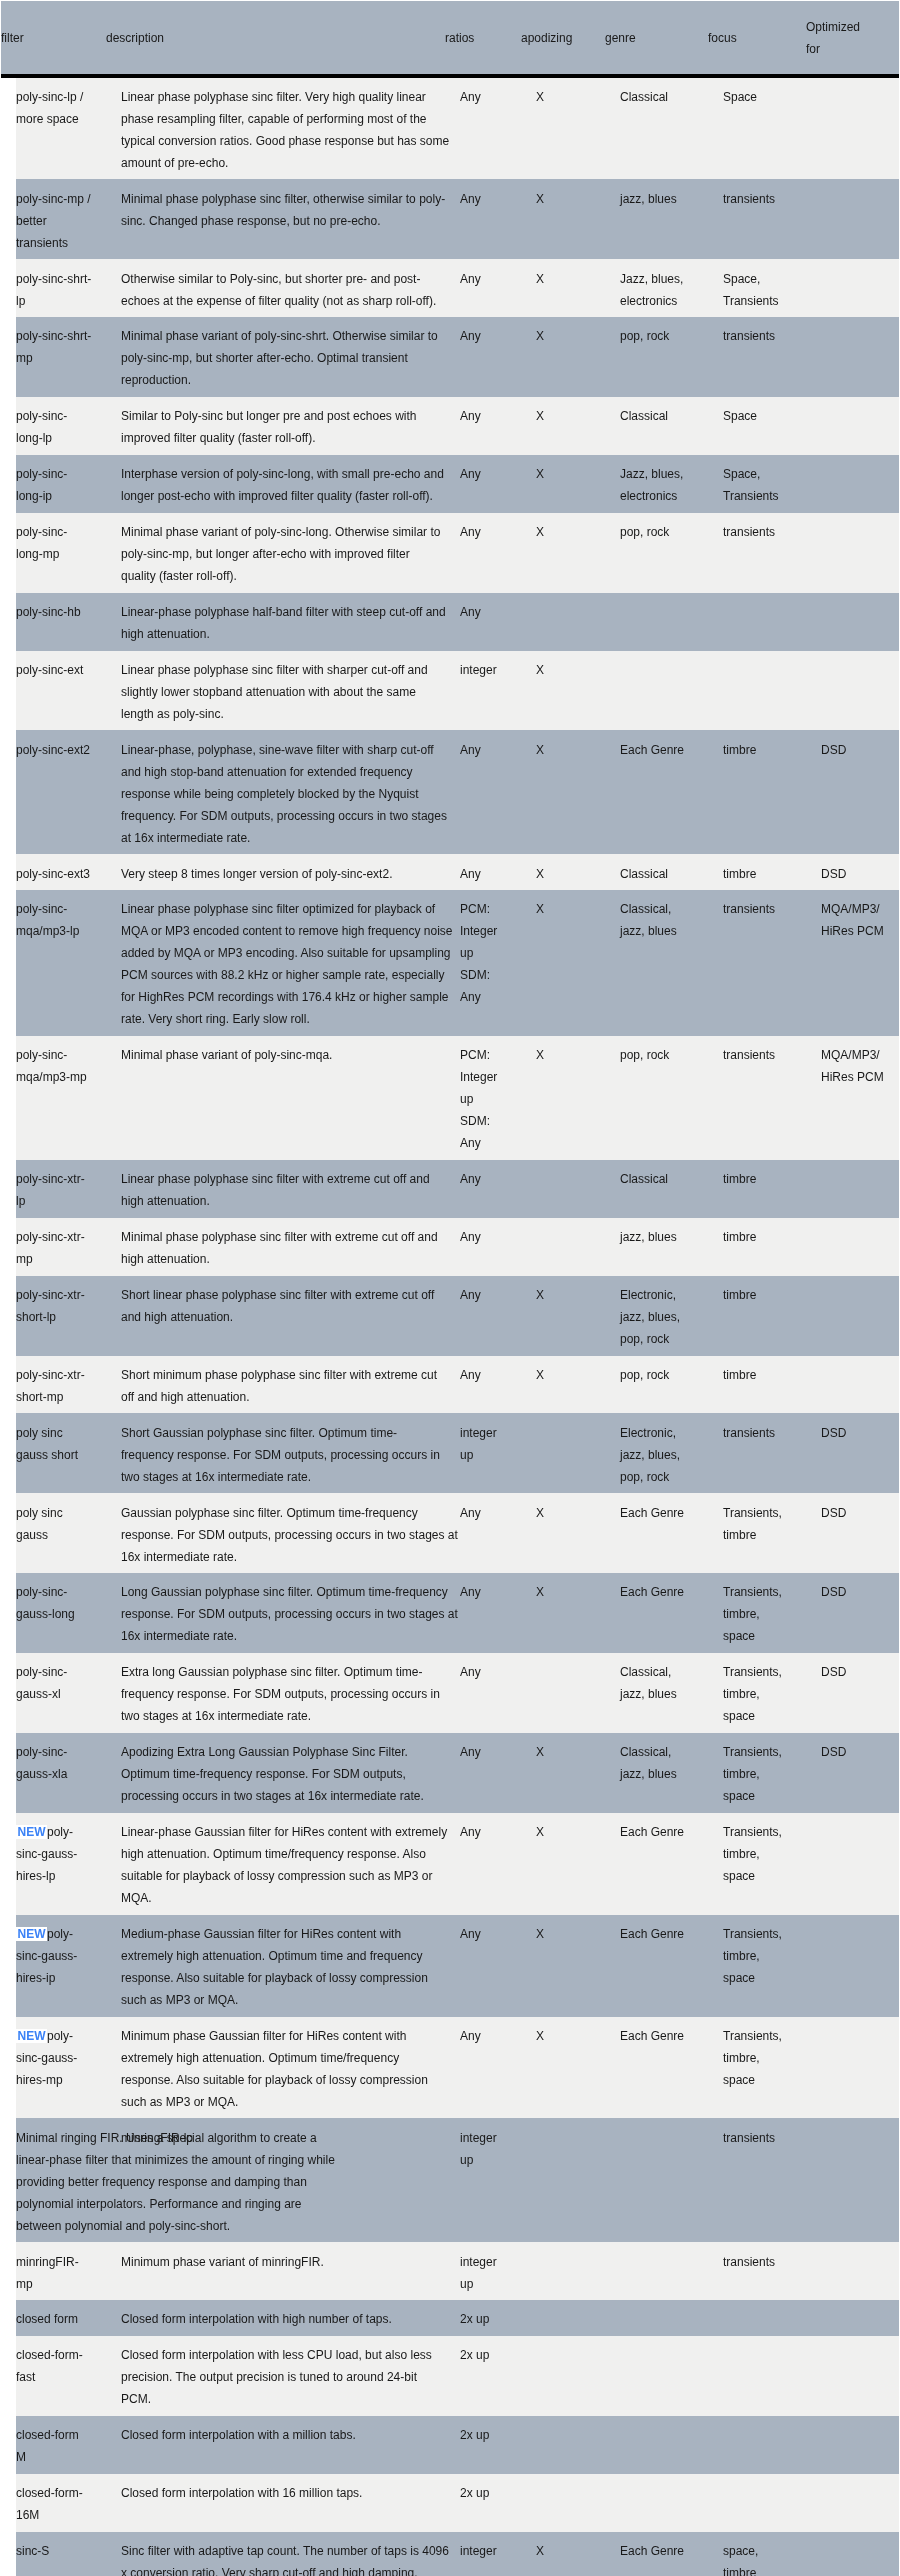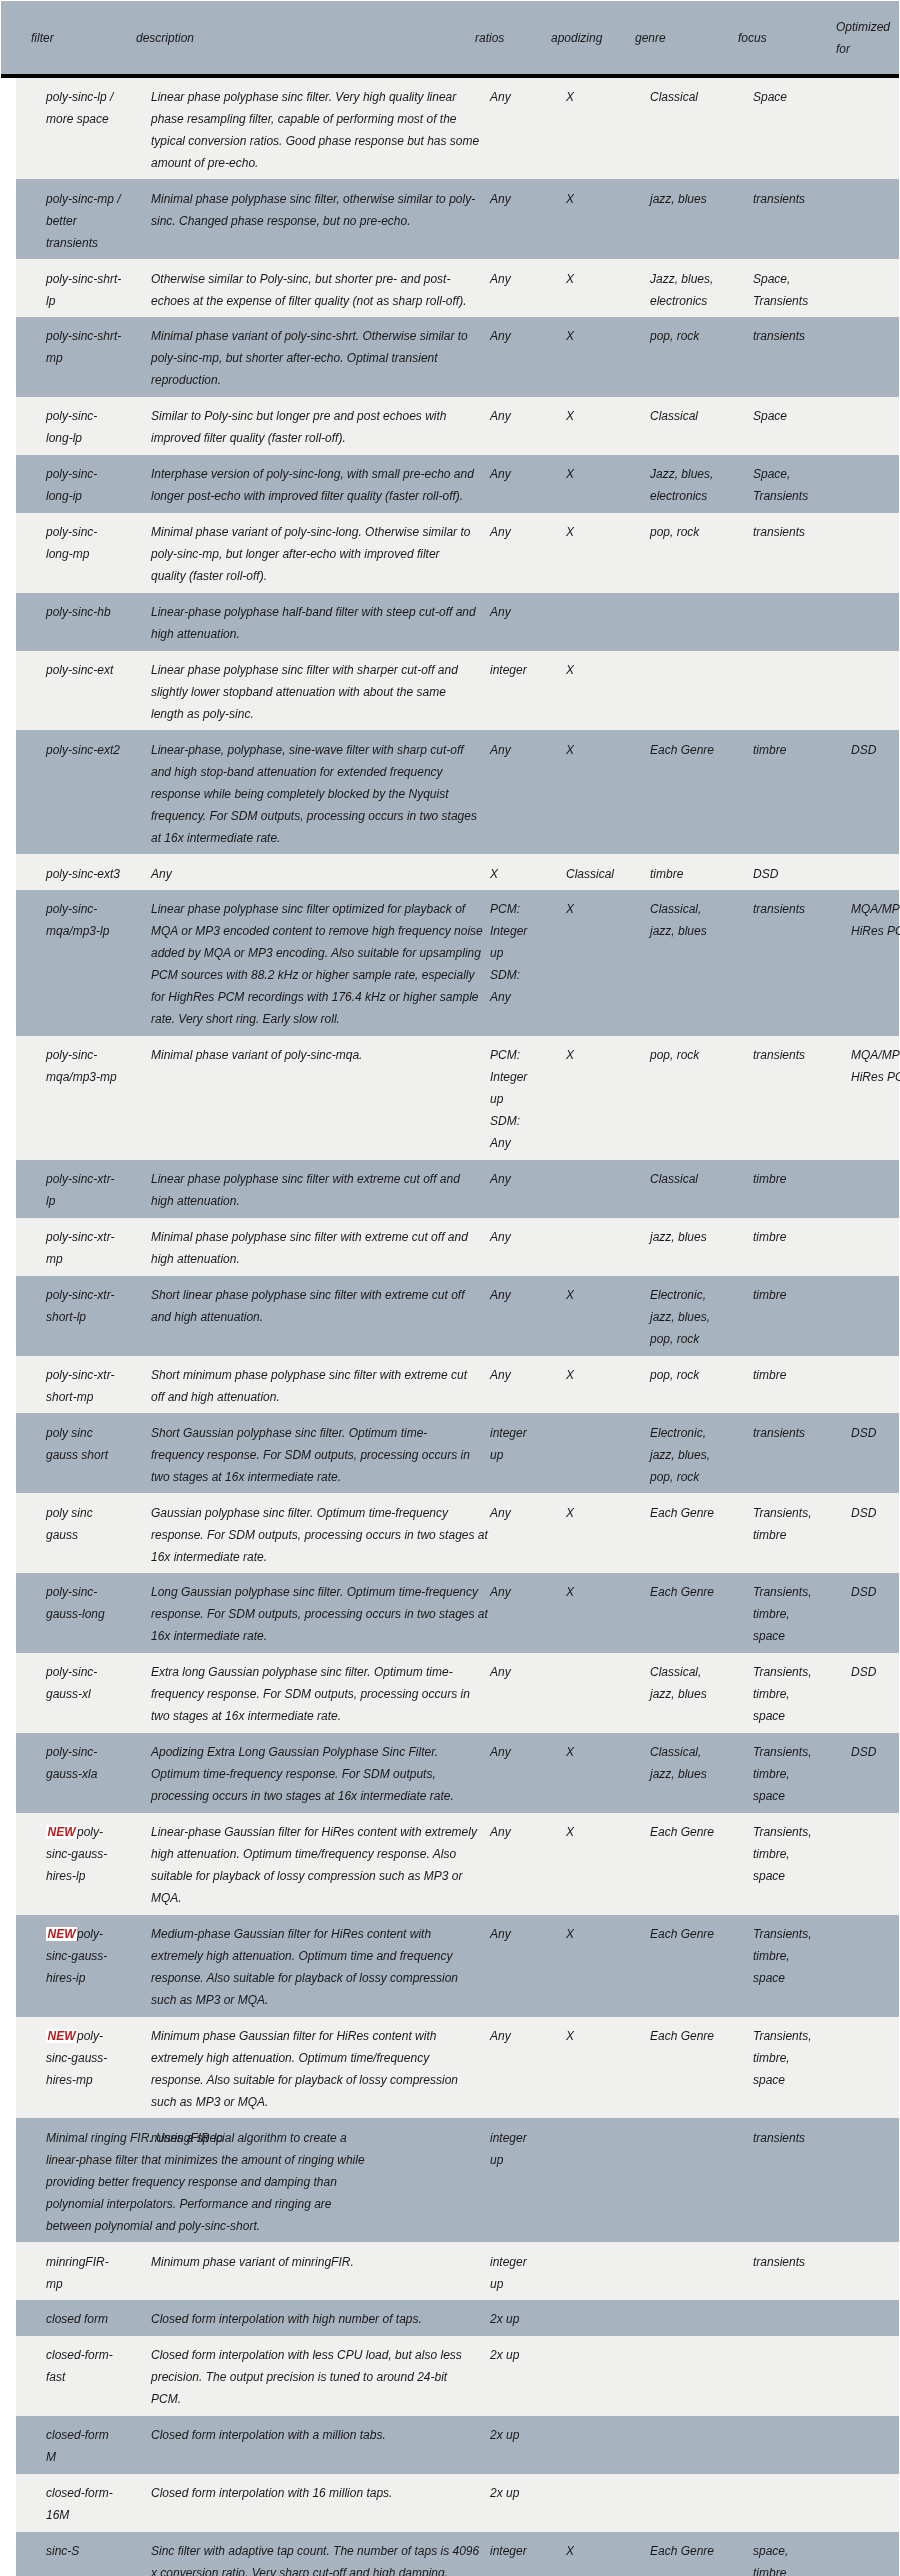--- a/index.html
+++ b/index.html
@@ -1,27 +1,27 @@
 <!DOCTYPE html>
 <html style="font-size:8.2px"><head>
 <meta charset="utf-8">
 <style>
   html,body{margin:0;padding:0;background:#ffffff;}
   body{font-family:"Liberation Sans","DejaVu Sans",sans-serif;color:#191919;}
   #page{width:900px;box-sizing:border-box;background:#ffffff;padding:1px 1px 1px 1px;}
   .grid{display:grid;grid-template-columns:105px 339px 76px 84px 103px 98px 1fr;
-        padding-left:30px;box-sizing:border-box;font-style:italic;}
+        padding-left:0;box-sizing:border-box;}
   .hdr{background:#a8b3c0;height:73px;align-items:center;}
   .sep{height:3.6px;background:#000000;}
   .row{background:#f0f0ef;margin-left:15px;}
   .row.alt{background:#a8b3c0;}
   .c{white-space:pre;font-size:12px;line-height:22px;padding:8.2px 12.4px 5.7px 0;
      overflow:visible;}
   .hc{white-space:pre;font-size:12px;line-height:22px;padding-right:12.4px;}
-  .badge{background:#ffffff;color:#b91c1c;font-weight:700;padding:0 1.5px;}
+  .badge{background:#ffffff;color:#3b82f6;font-weight:700;padding:0 1.5px;}
 </style>
 </head>
 <body>
 
 <div id="page">
   <div id="table-header" class="grid hdr">
       <div class="hc">filter</div>
       <div class="hc">description</div>
       <div class="hc">ratios</div>
       <div class="hc">apodizing</div>
@@ -147,20 +147,21 @@
 frequency. For SDM outputs, processing occurs in two stages
 at 16x intermediate rate.</span></div>
         <div class="c"><span>Any</span></div>
         <div class="c"><span>X</span></div>
         <div class="c"><span>Each Genre</span></div>
         <div class="c"><span>timbre</span></div>
         <div class="c"><span>DSD</span></div>
       </div>
       <div class="grid row">
         <div class="c"><span>poly-sinc-ext3</span></div>
+        <div class="c"><span>Very steep 8 times longer version of poly-sinc-ext2.</span></div>
         <div class="c"><span>Any</span></div>
         <div class="c"><span>X</span></div>
         <div class="c"><span>Classical</span></div>
         <div class="c"><span>timbre</span></div>
         <div class="c"><span>DSD</span></div>
       </div>
       <div class="grid row alt">
         <div class="c"><span>poly-sinc-
 mqa/mp3-lp</span></div>
         <div class="c"><span>Linear phase polyphase sinc filter optimized for playback of

